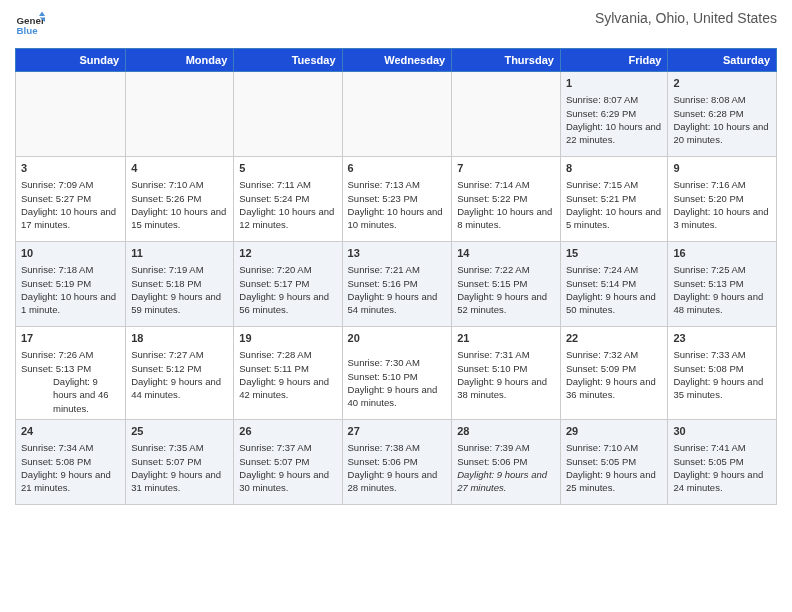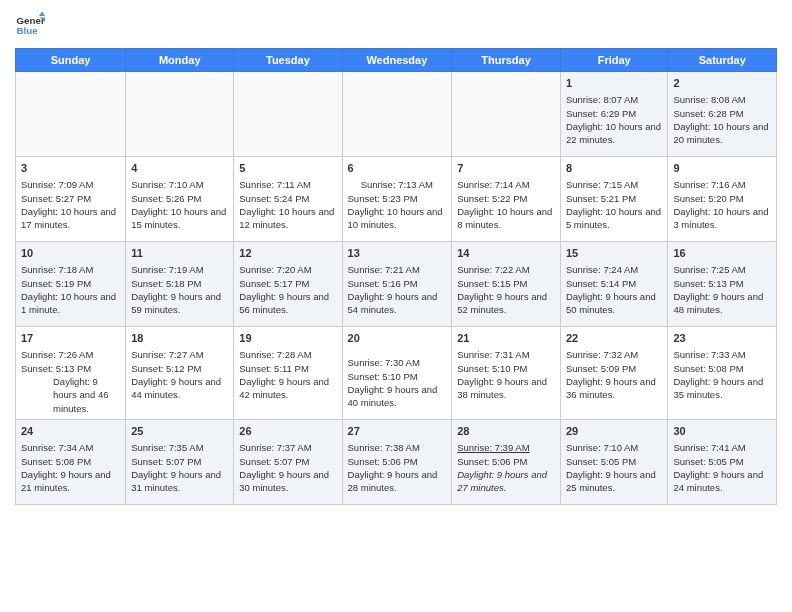--- a/index.html
+++ b/index.html
@@ -41,23 +41,23 @@
     .subtitle {
       font-size: 14px;
       color: #555;
     }
     .calendar {
       width: 100%;
       border-collapse: collapse;
       font-size: 10px;
     }
     .calendar th {
-      background-color: #3b82f6;
+      background-color: #1d4ed8;
       color: white;
-      text-align: center;
+      text-align: right;
       padding: 5px 6px;
       font-size: 11px;
       font-weight: bold;
       border: 1px solid #3a7cc1;
     }
     .calendar td {
       border: 1px solid #ccc;
       vertical-align: top;
       padding: 4px 5px;
       width: 113px;
@@ -90,20 +90,21 @@
   <div class="header-section">
     <div class="logo">
       <svg class="logo-icon" viewBox="0 0 40 40">
         <text x="2" y="18" font-size="13" font-weight="bold" fill="#333" font-family="Arial">General</text>
         <text x="2" y="32" font-size="13" font-weight="bold" fill="#4a90d9" font-family="Arial">Blue</text>
         <polygon points="32,8 40,8 36,2" fill="#4a90d9"></polygon>
         <polygon points="33,10 40,10 40,16" fill="#4a90d9"></polygon>
       </svg>
     </div>
     <div class="title-section">
+      <div class="subtitle">Sylvania, Ohio, United States</div>
     </div>
   </div>
 
   <table class="calendar">
     <thead>
       <tr>
       <th>Sunday</th>
           <th>Monday</th>
           <th>Tuesday</th>
           <th>Wednesday</th>
@@ -146,21 +147,21 @@
             <span style="display: block;">Daylight: 10 hours and 15 minutes.</span>
           </td>
           <td>
             <span class="day-num">5</span>
             <span style="display: block;">Sunrise: 7:11 AM</span>
             <span style="display: block;">Sunset: 5:24 PM</span>
             <span style="display: block;">Daylight: 10 hours and 12 minutes.</span>
           </td>
           <td>
             <span class="day-num">6</span>
-            <span style="display: block; text-align: center;">Sunrise: 7:13 AM</span>
+            <span style="display: block;">Sunrise: 7:13 AM</span>
             <span style="display: block;">Sunset: 5:23 PM</span>
             <span style="display: block;">Daylight: 10 hours and 10 minutes.</span>
           </td>
           <td>
             <span class="day-num">7</span>
             <span style="display: block;">Sunrise: 7:14 AM</span>
             <span style="display: block;">Sunset: 5:22 PM</span>
             <span style="display: block;">Daylight: 10 hours and 8 minutes.</span>
           </td>
           <td>
@@ -284,21 +285,21 @@
             <span style="display: block;">Daylight: 9 hours and 30 minutes.</span>
           </td>
           <td>
             <span class="day-num">27</span>
             <span style="display: block;">Sunrise: 7:38 AM</span>
             <span style="display: block;">Sunset: 5:06 PM</span>
             <span style="display: block;">Daylight: 9 hours and 28 minutes.</span>
           </td>
           <td>
             <span class="day-num">28</span>
-            <span style="display: block; text-decoration: underline;">Sunrise: 7:39 AM</span>
+            <span style="display: block;">Sunrise: 7:39 AM</span>
             <span style="display: block;">Sunset: 5:06 PM</span>
             <span style="display: block; font-style: italic;">Daylight: 9 hours and 27 minutes.</span>
           </td>
           <td>
             <span class="day-num">29</span>
             <span style="display: block;">Sunrise: 7:10 AM</span>
             <span style="display: block;">Sunset: 5:05 PM</span>
             <span style="display: block;">Daylight: 9 hours and 25 minutes.</span>
           </td>
           <td>

